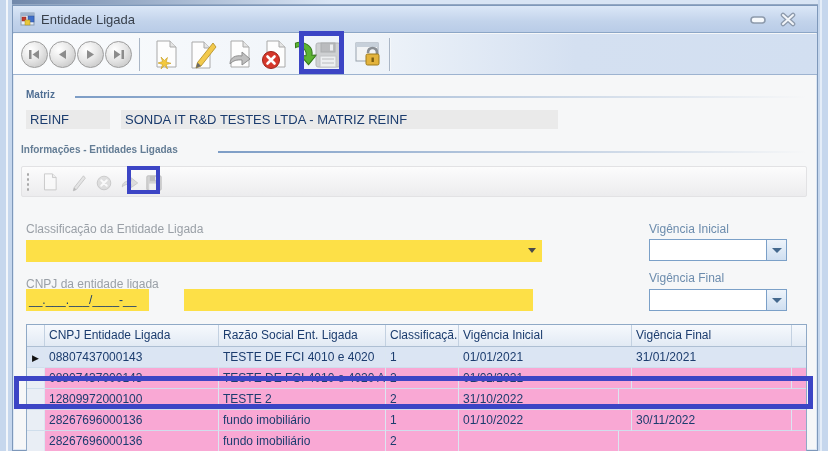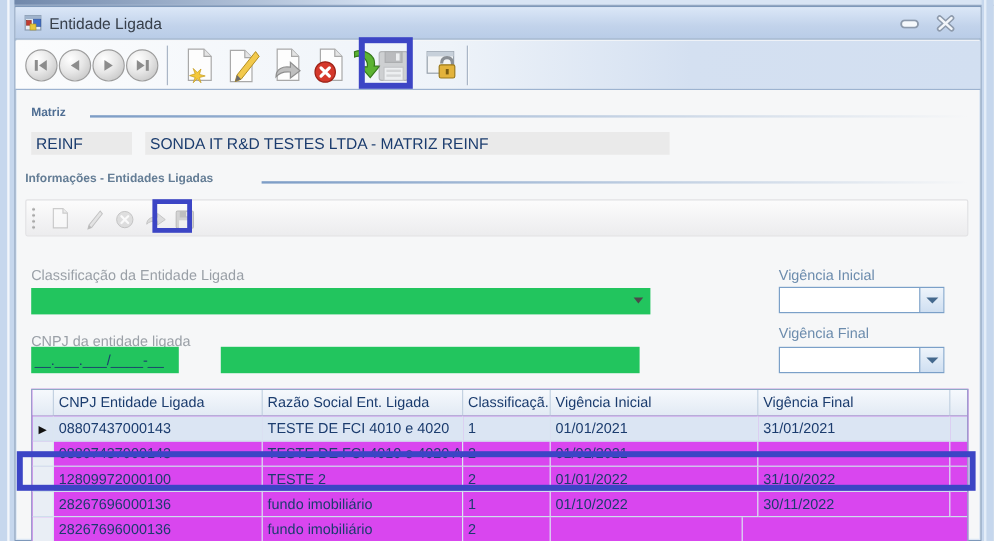--- a/index.html
+++ b/index.html
@@ -44,33 +44,33 @@
   
   #bar2 { position:absolute; left:8px; top:160px; width:786px; height:31px;
     background:linear-gradient(#fcfcfc,#ececee); border:1px solid #e2e2e4; border-radius:2px; }
   #grip { position:absolute; left:4px; top:5px; width:4px; height:20px;
     background-image:radial-gradient(circle,#a9a9a9 1px,transparent 1.4px); background-size:4px 5px; }
   .mini-btn { position:absolute; top:4px; width:24px; height:23px; display:flex; align-items:center; justify-content:center; }
 
   
   .field-label { position:absolute; font-size:12px; color:#9aa0a7; white-space:nowrap; }
   .blue-label { color:#6c8cad; }
-  .flat-combo { position:absolute; background:#22c55e; height:22px; }
+  .flat-combo { position:absolute; background:#fde047; height:22px; }
   .flat-combo .arr { position:absolute; right:6px; top:8px; width:0; height:0;
     border-left:4px solid transparent; border-right:4px solid transparent; border-top:5px solid #4a4a4a; }
   .date-combo { position:absolute; height:22px; background:#fff; border:1px solid #7ba0c8; }
   .date-combo .btn { position:absolute; right:0; top:0; width:20px; height:20px;
     background:linear-gradient(#eef4fb,#cfdff1); border-left:1px solid #7ba0c8; }
   .date-combo .btn::after { content:""; position:absolute; left:5px; top:8px; width:0; height:0;
     border-left:5px solid transparent; border-right:5px solid transparent; border-top:5px solid #44698e; }
   .mask-text { font-size:12px; color:#1b3c6e; line-height:22px; padding-left:3px; letter-spacing:0; }
 
   
   #grid { position:absolute; left:13px; top:318px; width:781px; height:128px;
-    border:1px solid #8fa9c6; background:#d946ef; overflow:hidden; font-size:12px; }
+    border:1px solid #8fa9c6; background:#f9a8d4; overflow:hidden; font-size:12px; }
   .grow, #grid-header { display:flex; width:100%; }
   #grid-header { height:22px; background:linear-gradient(#f6f9fd,#e2eaf4); border-bottom:1px solid #aebfd3; }
   #grid-header .gcell { color:#1b3c6e; border-right:1px solid #c3d1e1; line-height:21px; padding-left:4px;
     white-space:nowrap; overflow:hidden; }
   .grow { height:21px; }
   .grow .gcell { color:#1b3c6e; border-right:1px solid #dbe6f1; border-bottom:1px solid #cfdeec;
     line-height:20px; padding-left:4px; white-space:nowrap; overflow:hidden; }
   .grow.selected .gcell { background:#dbe5f3; }
   .gc0 { width:18px; flex:none; padding-left:0 !important; text-align:center; }
   .gc1 { width:174px; flex:none; }
@@ -305,21 +305,20 @@
             <div class="gcell gc3">2</div>
             <div class="gcell gc4">01/02/2021</div>
             <div class="gcell gc5"></div>
             <div class="gcell gfill"></div>
           </div>
           <div class="grow">
             <div class="gcell gc0"></div>
             <div class="gcell gc1">12809972000100</div>
             <div class="gcell gc2">TESTE 2</div>
             <div class="gcell gc3">2</div>
-            <div class="gcell gc4">01/01/2022</div>
             <div class="gcell gc5">31/10/2022</div>
             <div class="gcell gfill"></div>
           </div>
           <div class="grow">
             <div class="gcell gc0"></div>
             <div class="gcell gc1">28267696000136</div>
             <div class="gcell gc2">fundo imobiliário</div>
             <div class="gcell gc3">1</div>
             <div class="gcell gc4">01/10/2022</div>
             <div class="gcell gc5">30/11/2022</div>

